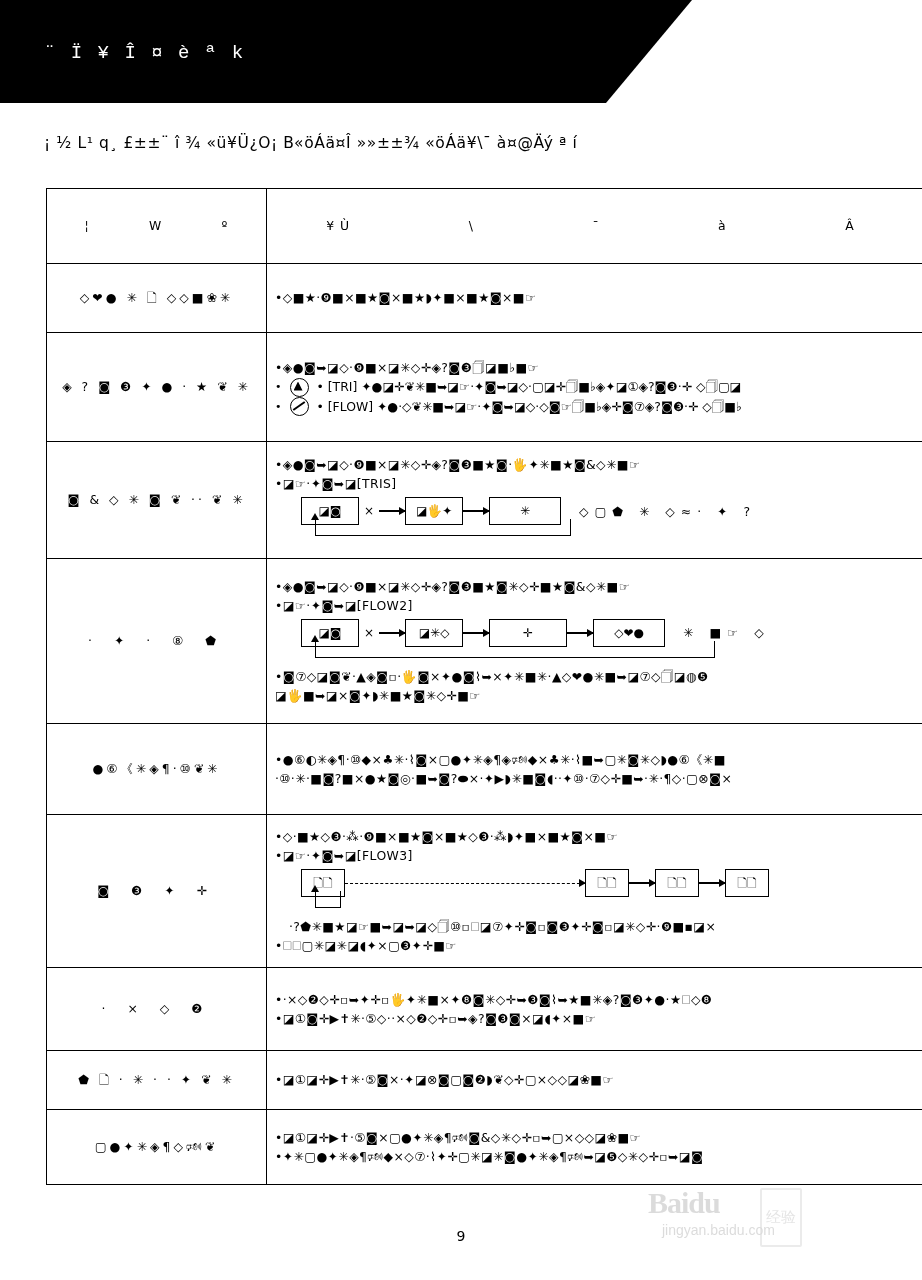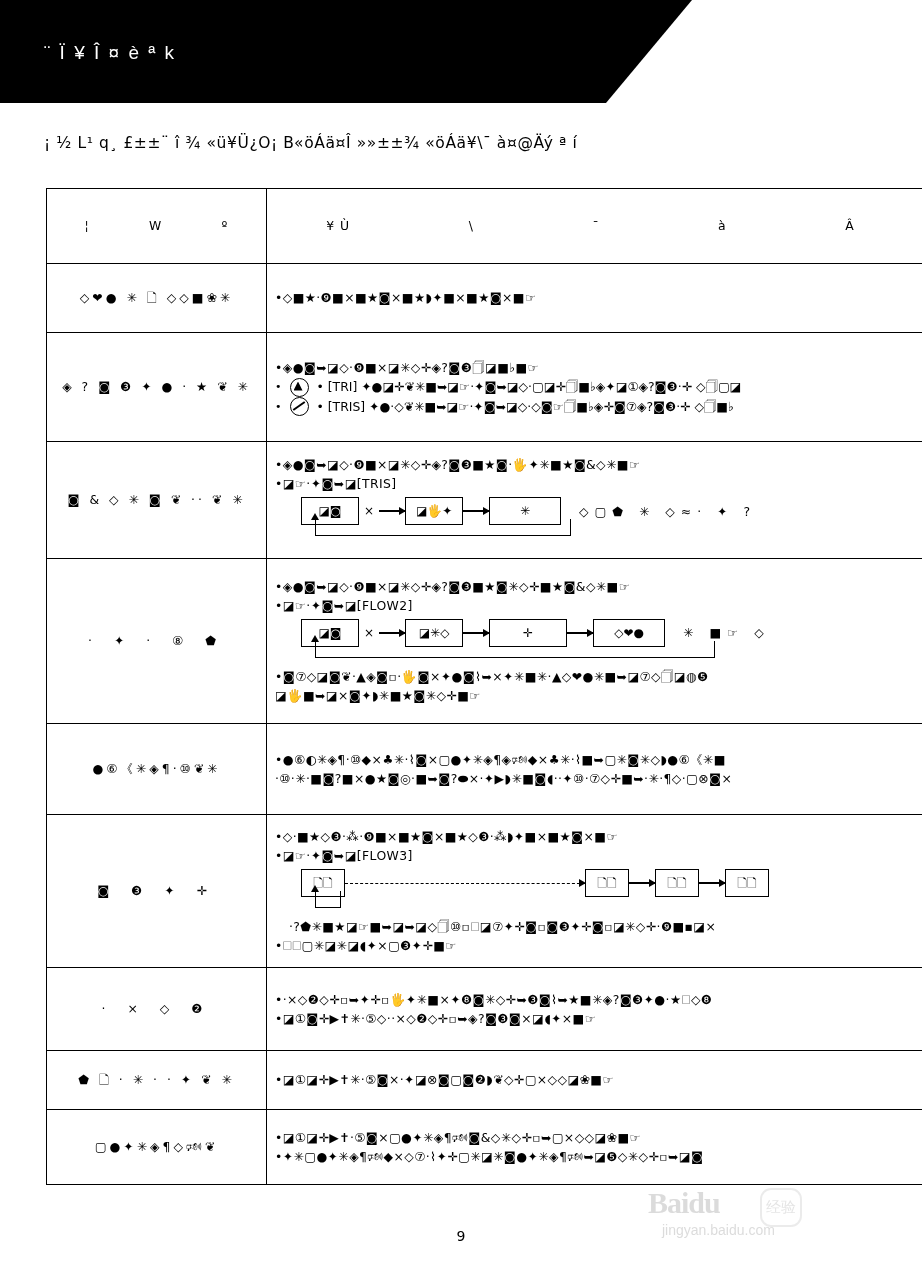--- a/index.html
+++ b/index.html
@@ -12,21 +12,21 @@
   }
   .banner-shape{
     position:absolute;top:0;left:0;width:922px;height:103px;
     background:#000000;
     -webkit-clip-path:polygon(0 0, 692px 0, 606px 103px, 0 103px);
     clip-path:polygon(0 0, 692px 0, 606px 103px, 0 103px);
   }
   .banner-title{
     position:absolute;left:44px;top:42px;
     color:#ffffff;font-size:19px;letter-spacing:2px;
-    font-family:Liberation Sans, sans-serif;
+    font-family:Liberation Mono, monospace;
     white-space:nowrap;
   }
   
   .doc-heading{
     position:absolute;left:44px;top:134px;
     font-size:15.5px;color:#000;letter-spacing:.6px;
     white-space:nowrap;
   }
   
   .table-wrap{
@@ -152,21 +152,21 @@
     font-size:30px;font-weight:bold;color:#a8a8a8;
     font-family:Liberation Serif, serif;
     letter-spacing:-1px;
   }
   .wm-sub{
     position:absolute;left:14px;top:36px;
     font-size:14px;color:#a8a8a8;font-family:"Liberation Sans", sans-serif;text-align:center;
   }
   .wm-badge{
     position:absolute;left:112px;top:2px;
-    font-size:15px;color:#bdbdbd;border:2px solid #cfcfcf;border-radius:11px;padding:8px 4px;
+    font-size:15px;color:#bdbdbd;border:2px solid #cfcfcf;border-radius:2px;padding:18px 4px;
   }
 </style>
 </head>
 <body>
 
 <div class="banner-shape"></div>
 <div class="banner-title">¨ Ï ¥ Î  ¤ è ª k</div>
 
 <div class="doc-heading">¡ ½ L¹ q¸ £±±¨ î ¾ «ü¥Ü¿O¡ B«öÁä¤Î »»±±¾ «öÁä¥\¯ à¤@Äý ª í</div>
 
@@ -209,21 +209,21 @@
         <td class="cell-body">
           <span class="ln">•◈●◙➥◪◇·❾■×◪✳◇✛◈?◙❸🗍◪■♭■☞</span>
           <div class="bullet-row ind">
             <span class="bdot">•</span>
             <span class="circ"></span>
             <span>•   [TRI]   ✦●◪✛❦✳■➥◪☞·✦◙➥◪◇·▢◪✛🗍■♭◈✦◪①◈?◙❸·✛   ◇🗍▢◪</span>
           </div>
           <div class="bullet-row ind">
             <span class="bdot">•</span>
             <span class="circ slash"></span>
-            <span>•   [TRIS]  ✦●·◇❦✳■➥◪☞·✦◙➥◪◇·◇◙☞🗍■♭◈✛◙⑦◈?◙❸·✛   ◇🗍■♭</span>
+            <span>•   [FLOW]  ✦●·◇❦✳■➥◪☞·✦◙➥◪◇·◇◙☞🗍■♭◈✛◙⑦◈?◙❸·✛   ◇🗍■♭</span>
           </div>
         </td>
       </tr>
 
       <tr>
         <td class="cell-label" style="height:104px">◙ &amp; ◇ ✳ ◙ ❦ ·· ❦ ✳</td>
         <td class="cell-body">
           <span class="ln">•◈●◙➥◪◇·❾■×◪✳◇✛◈?◙❸■★◙·🖐✦✳■★◙&amp;◇✳■☞</span>
           <span class="ln">•◪☞·✦◙➥◪[TRIS]</span>
           <div class="flow">

